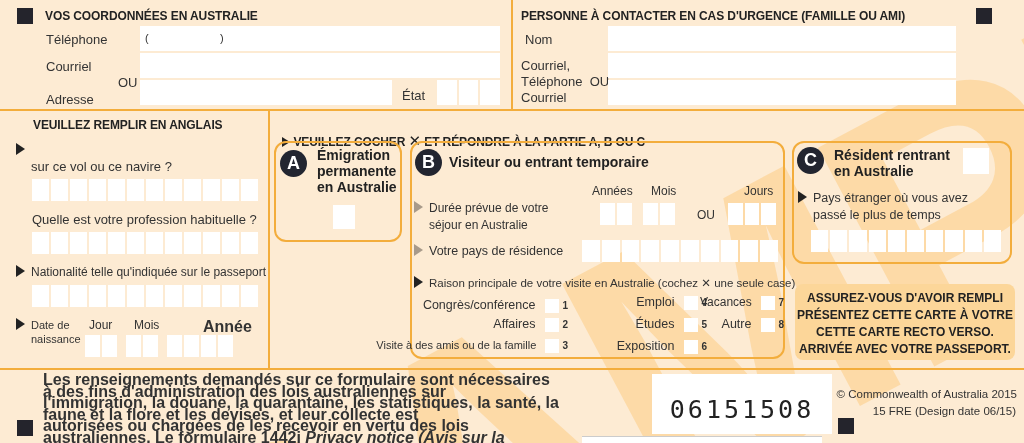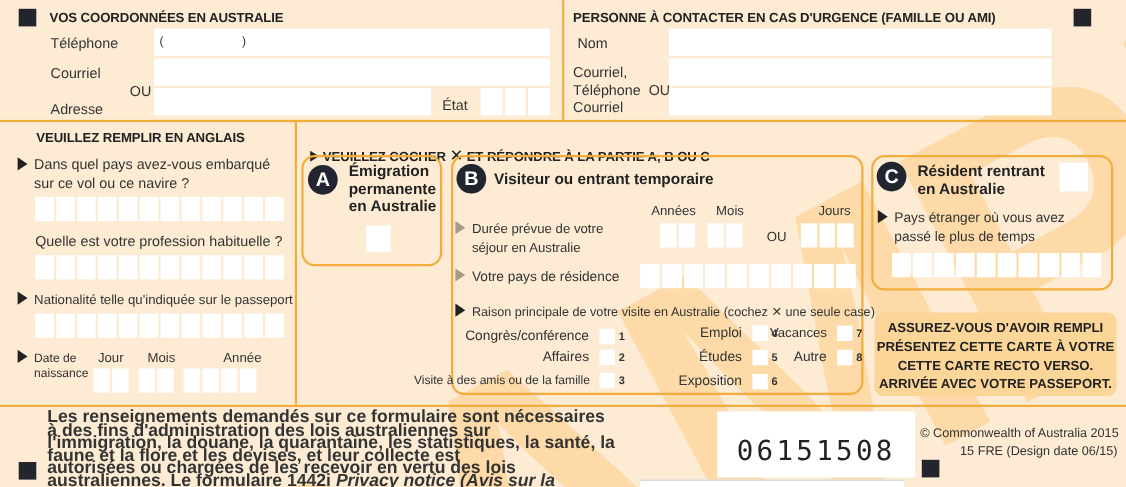--- a/index.html
+++ b/index.html
@@ -71,21 +71,21 @@
 <div class="lbl abs" style="left:521px; top:74px; white-space:pre;">Téléphone  OU</div>
 <div class="lbl abs" style="left:521px; top:90px;">Courriel</div>
 <div class="field" style="left:608px; top:53px; width:348px; height:25px;"></div>
 <div class="field" style="left:608px; top:80px; width:348px; height:25px;"></div>
 
 <div class="hline" style="left:0; top:109px; width:1024px;"></div>
 
 <div class="head abs" style="left:33px; top:118px;text-align:right;">VEUILLEZ REMPLIR EN ANGLAIS</div>
 
 <div class="lbl abs" style="left:16px; top:141px; line-height:17px;">
-  <span class="arrow"></span><span>Dans quel pays avez-vous embarqué</span><br>
+  <span class="arrow"></span><br>
   <span style="padding-left:15px;">sur ce vol ou ce navire ?</span>
 </div>
 <div class="cells" style="left:32px; top:179px; width:226px; height:22px;">
   <span></span>
     <span></span>
     <span></span>
     <span></span>
     <span></span>
     <span></span>
     <span></span>
@@ -129,21 +129,21 @@
     <span></span>
     <span></span>
 </div>
 
 <div class="small abs" style="left:16px; top:318px; line-height:14px; font-size:11px;">
   <span class="arrow"></span><span>Date de</span><br>
   <span style="padding-left:15px;">naissance</span>
 </div>
 <div class="lbl abs" style="left:89px; top:318px; font-size:12px;">Jour</div>
 <div class="lbl abs" style="left:134px; top:318px; font-size:12px;">Mois</div>
-<div class="lbl abs" style="left:203px; top:318px; font-size:12px;">Année</div>
+<div class="lbl abs" style="left:203px; top:318px; font-size:16px;font-weight:bold;">Année</div>
 <div class="cells" style="left:85px; top:335px; width:32px; height:22px;">
     <span></span>
     <span></span>
   </div>
 <div class="cells" style="left:126px; top:335px; width:32px; height:22px;">
     <span></span>
     <span></span>
   </div>
 <div class="cells" style="left:167px; top:335px; width:66px; height:22px;">
     <span></span>

